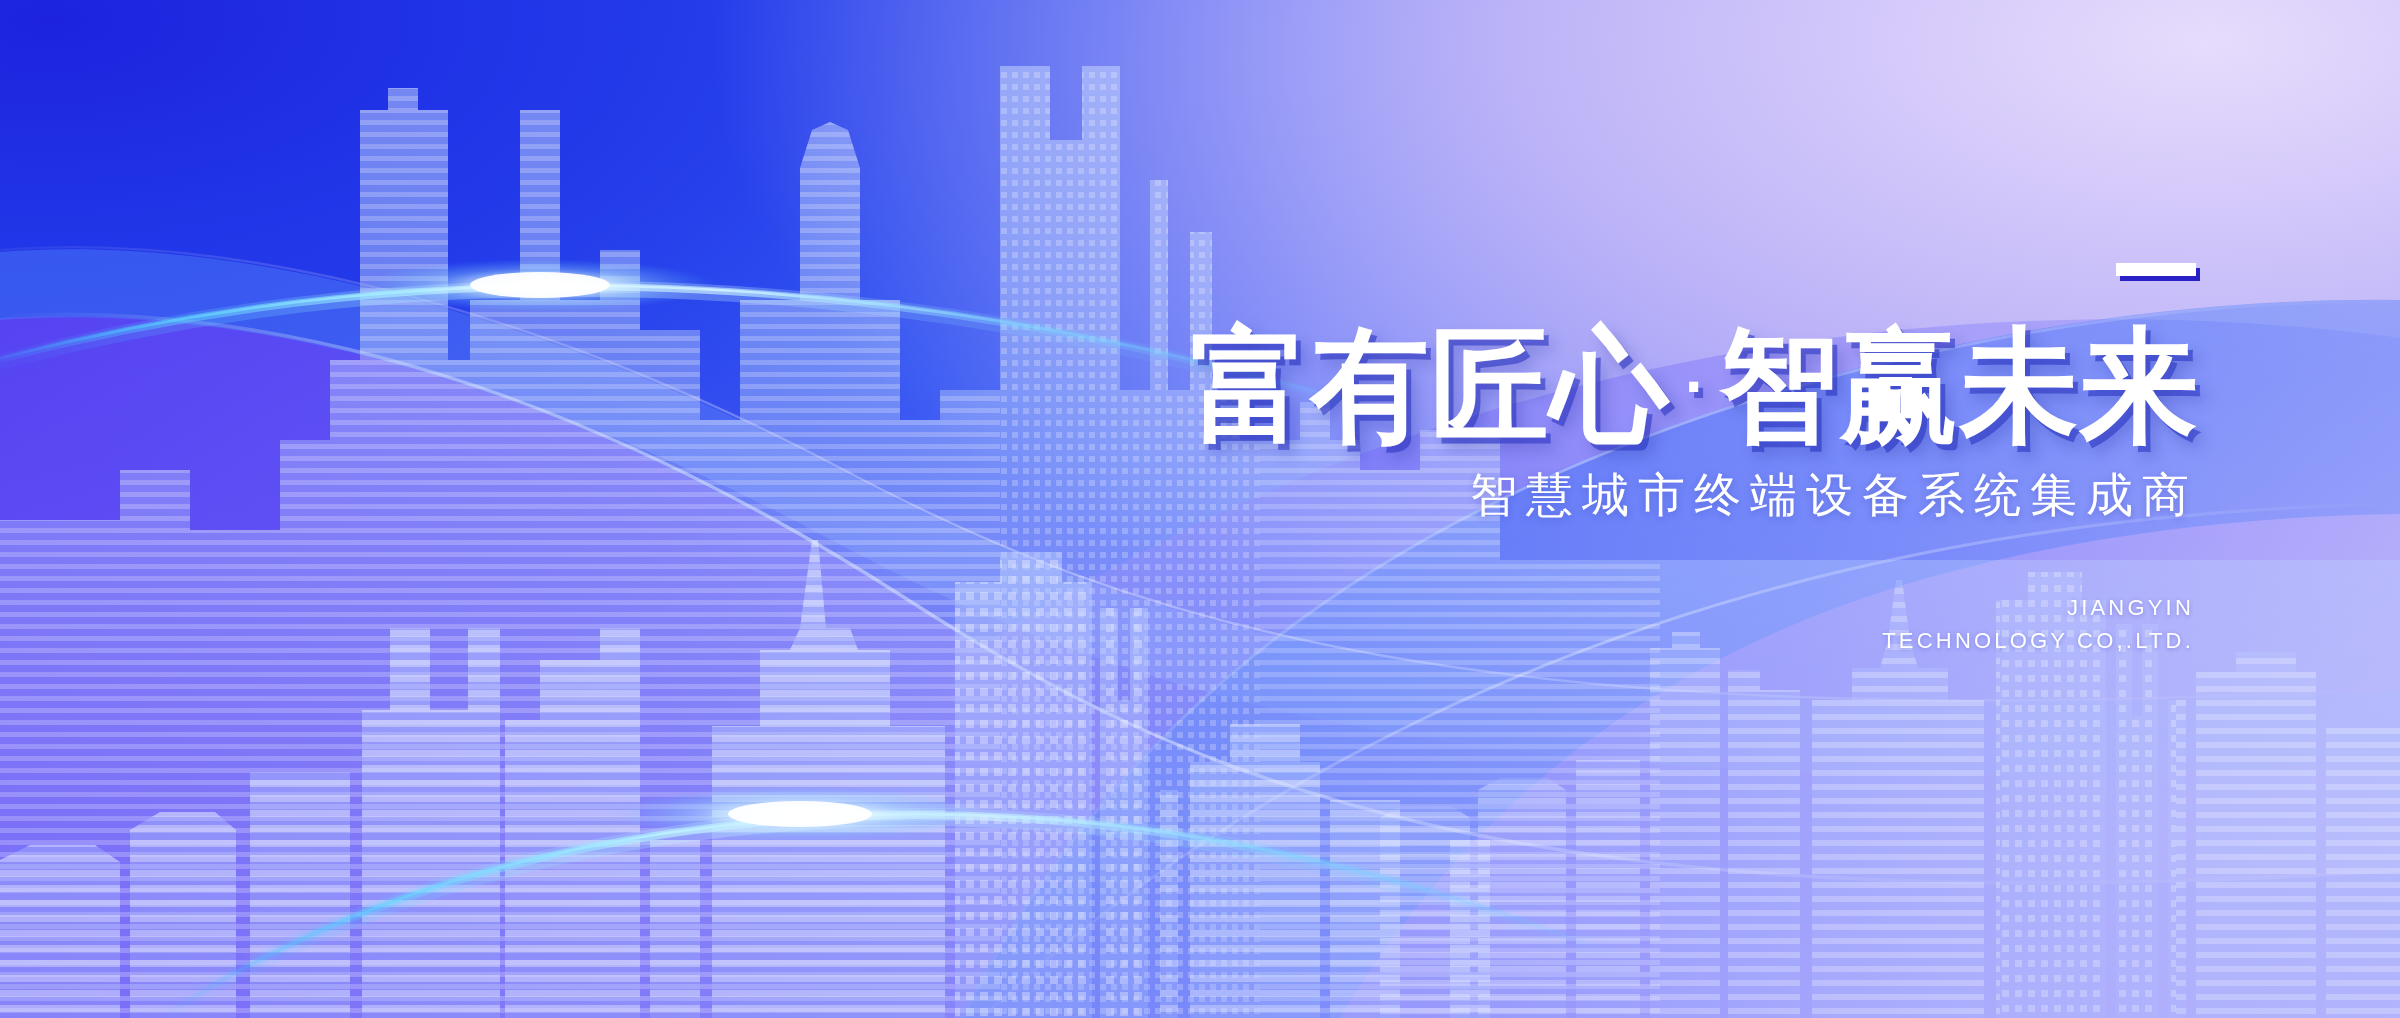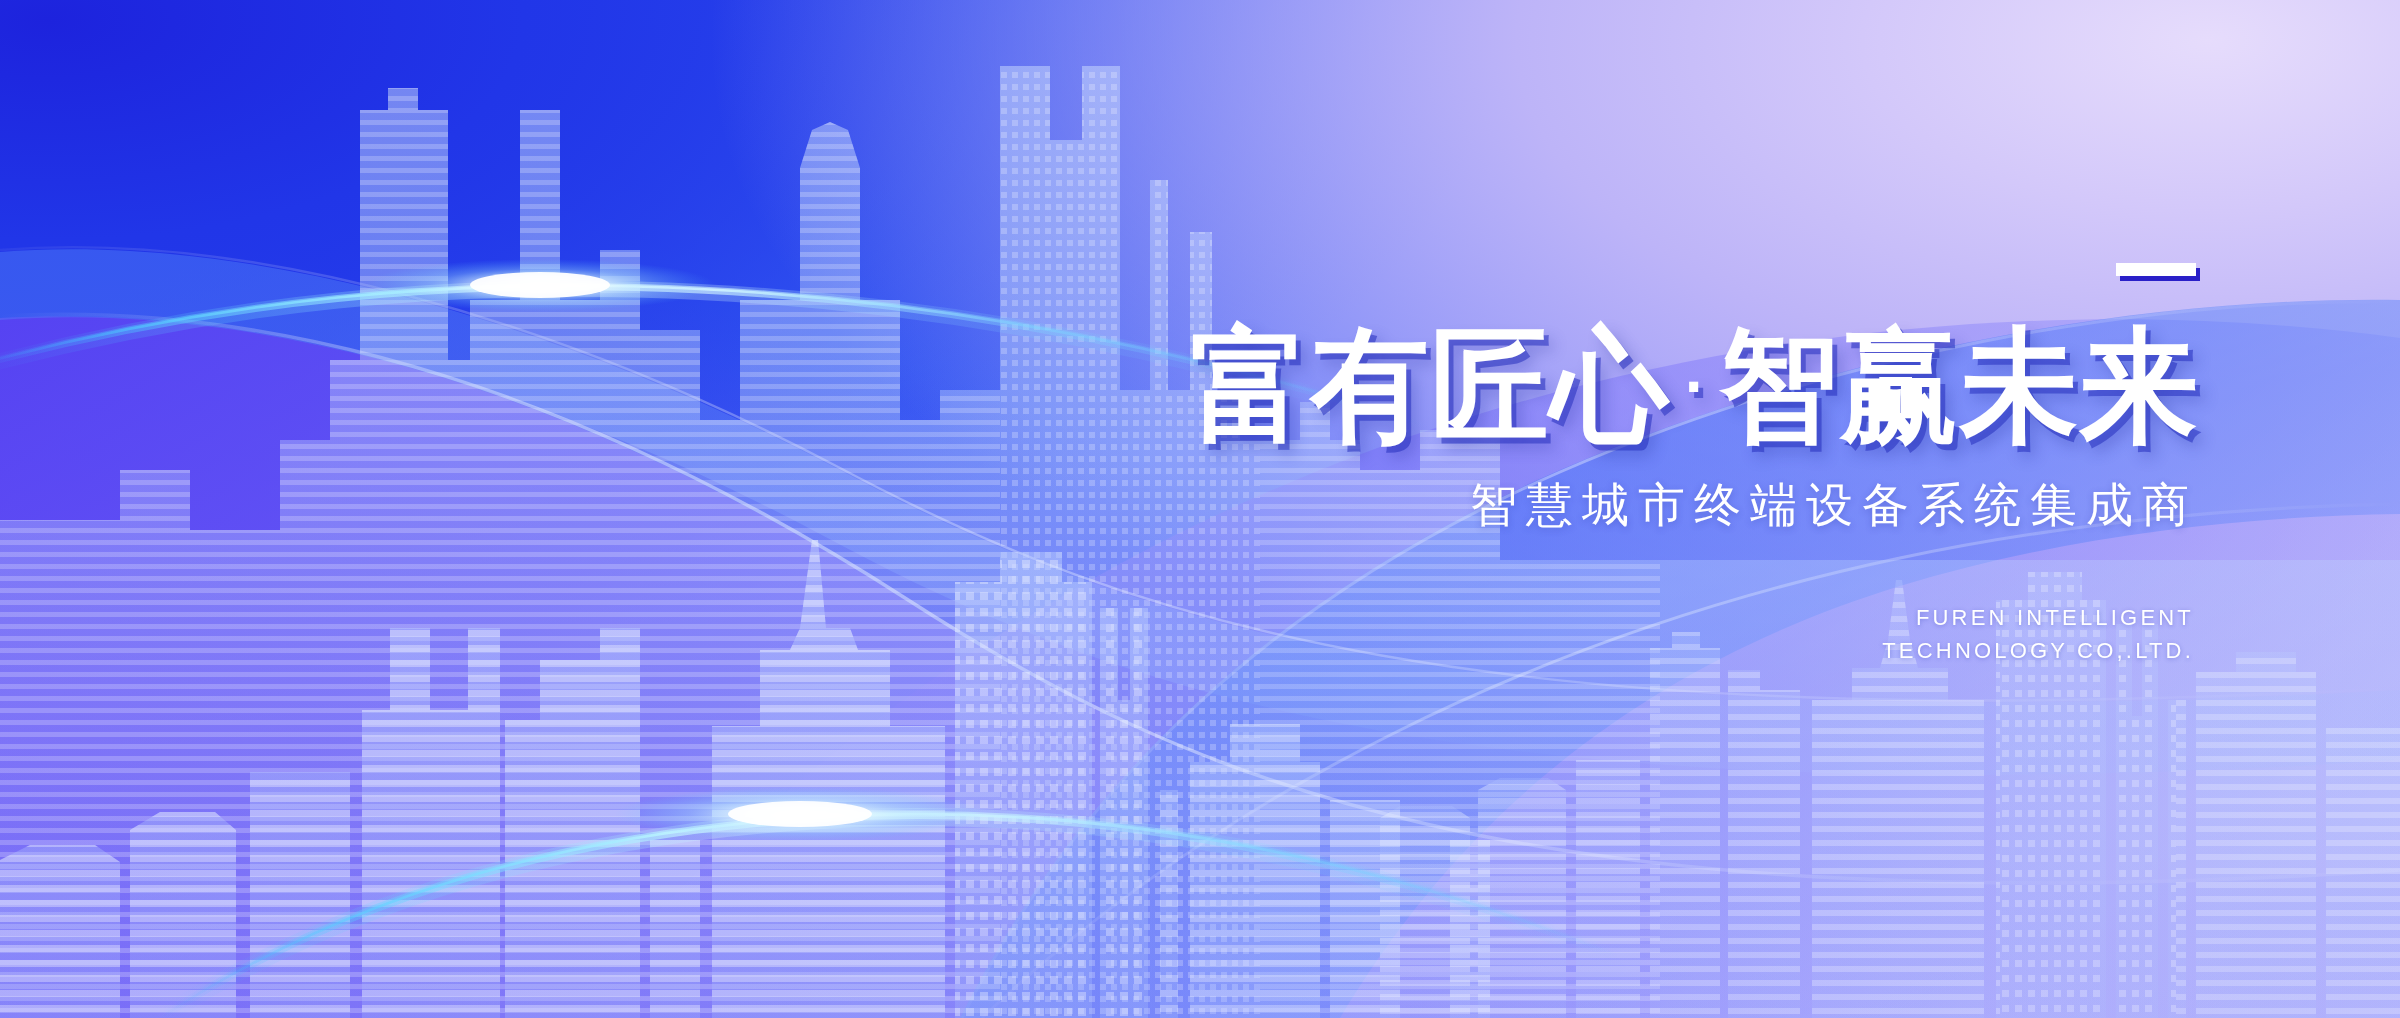--- a/index.html
+++ b/index.html
@@ -43,21 +43,21 @@
     letter-spacing:2px;
     white-space:nowrap;
     text-shadow:
       5px 6px 0 rgba(38,48,190,.55),
       9px 10px 14px rgba(30,40,150,.28);
     transform:scaleY(1.06);
     transform-origin:right bottom;
   }
   .title .mid{font-size:64px;vertical-align:18px;padding:0 14px;letter-spacing:0;}
   .subtitle{
-    margin-top:26px;
+    margin-top:16px;
     font-size:47px;
     font-weight:400;
     color:#ffffff;
     letter-spacing:9px;
     padding-right:2px;
     white-space:nowrap;
     text-shadow:0 2px 7px rgba(35,45,160,.30);
   }
   .company{
     margin-top:64px;
@@ -289,18 +289,18 @@
 
     <div class="dash"></div>
 
     <div class="title">
       <span>富有匠心</span><span class="mid">·</span><span>智赢未来</span>
     </div>
 
     <div class="subtitle">智慧城市终端设备系统集成商</div>
 
     <div class="company">
-      <div>FUREN INTELLIGENT</div>
+      <div>JIANGYIN</div>
       <div>TECHNOLOGY CO,.LTD.</div>
     </div>
 
   </div>
 </div>
 
 </body></html>

